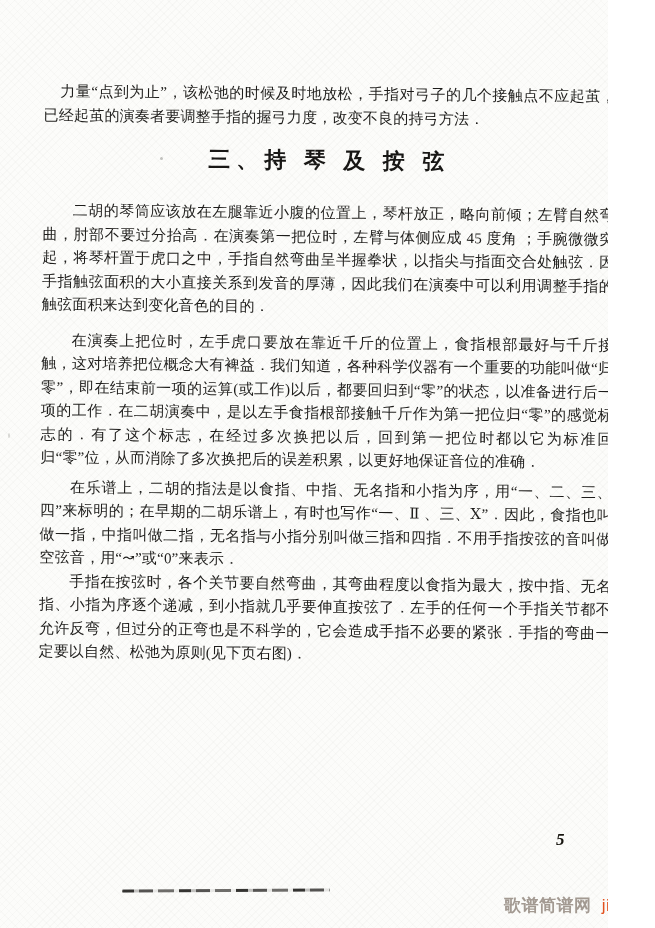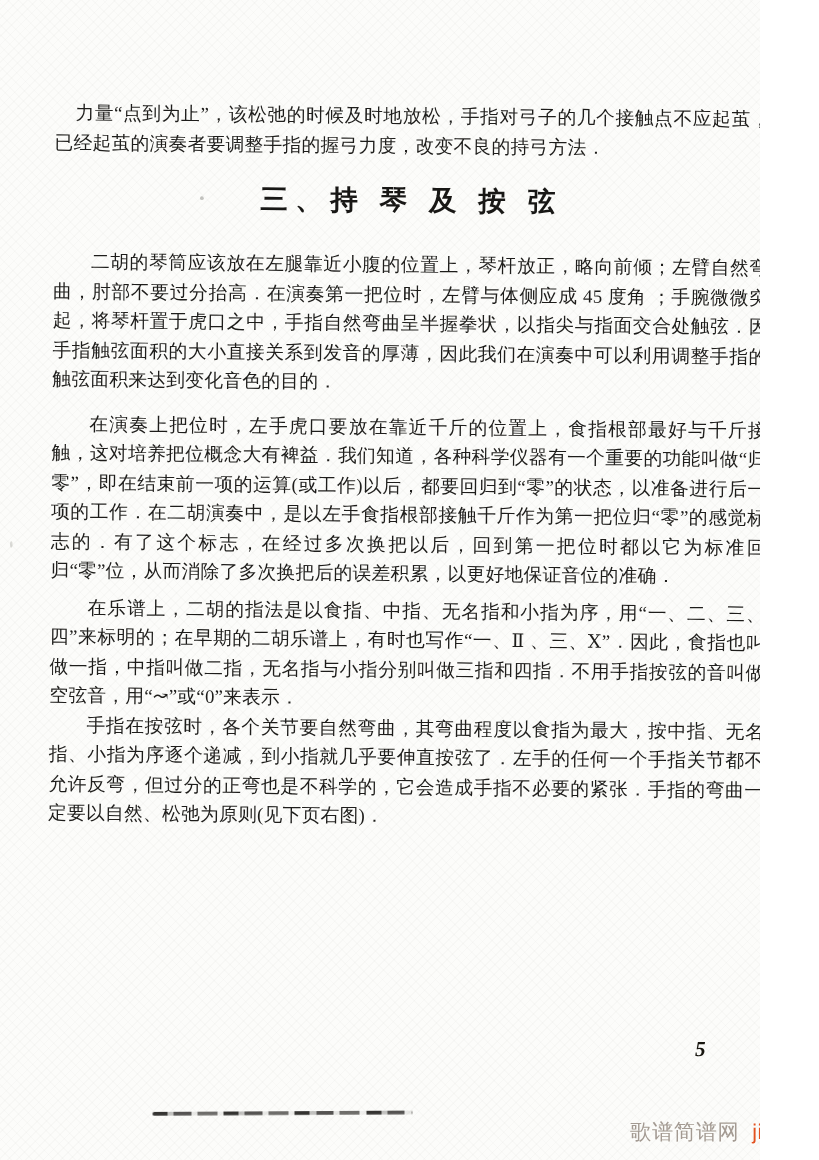--- a/index.html
+++ b/index.html
@@ -83,21 +83,21 @@
   .speck.s2 { left: 8px;  top: 433px; width: 2px; height: 5px; background: rgba(120,118,112,0.25); }
   .watermark {
     position: absolute;
     left: 504px;
     top: 894px;
     font-size: 17px;
     letter-spacing: 0.5px;
     white-space: nowrap;
     font-family: "Liberation Sans", sans-serif;
   }
-  .watermark .site-name { color: #a39a92; }
+  .watermark .site-name { color: #a39a92; font-weight: bold; }
   .watermark .site-url  { color: #e2511f; margin-left: 5px; }
 </style>
 </head>
 <body>
 
 <div class="page">
 
   <div class="content">
     <p class="para intro">力量“点到为止”，该松弛的时候及时地放松，手指对弓子的几个接触点不应起茧，已经起茧的演奏者要调整手指的握弓力度，改变不良的持弓方法．</p>
 

